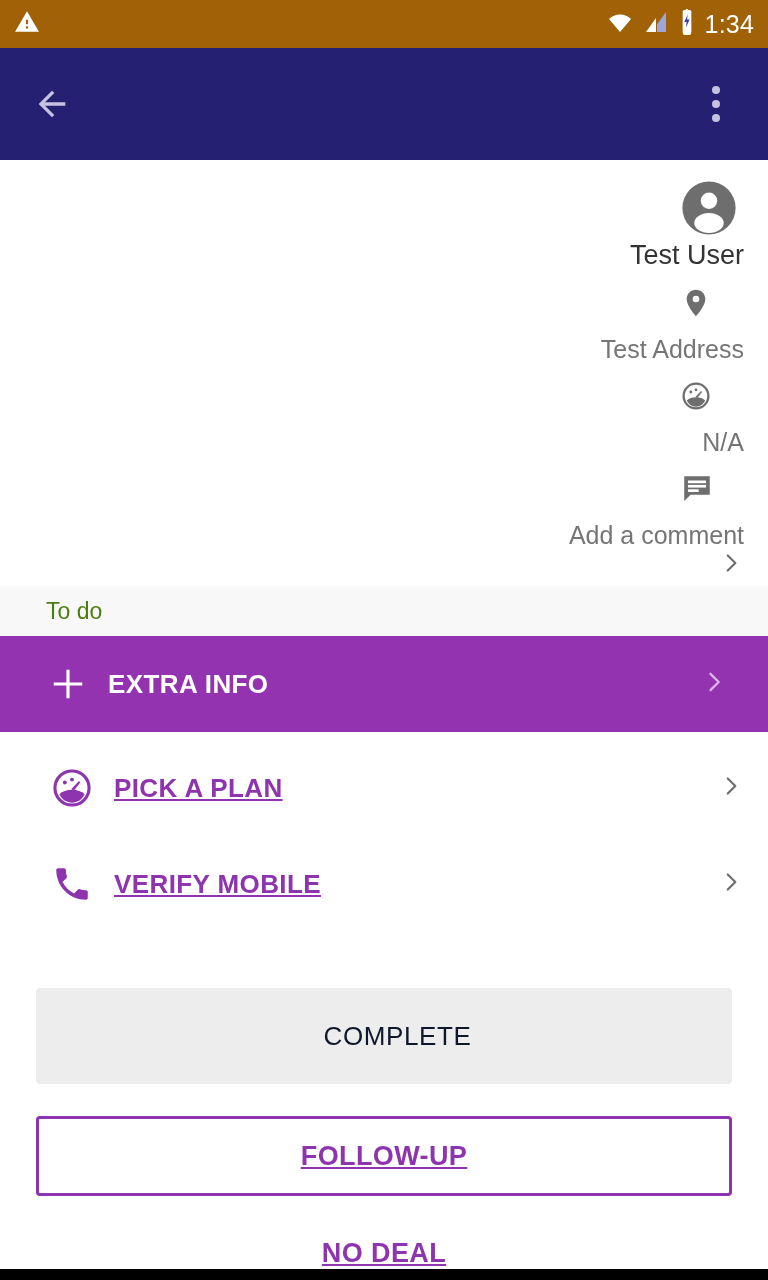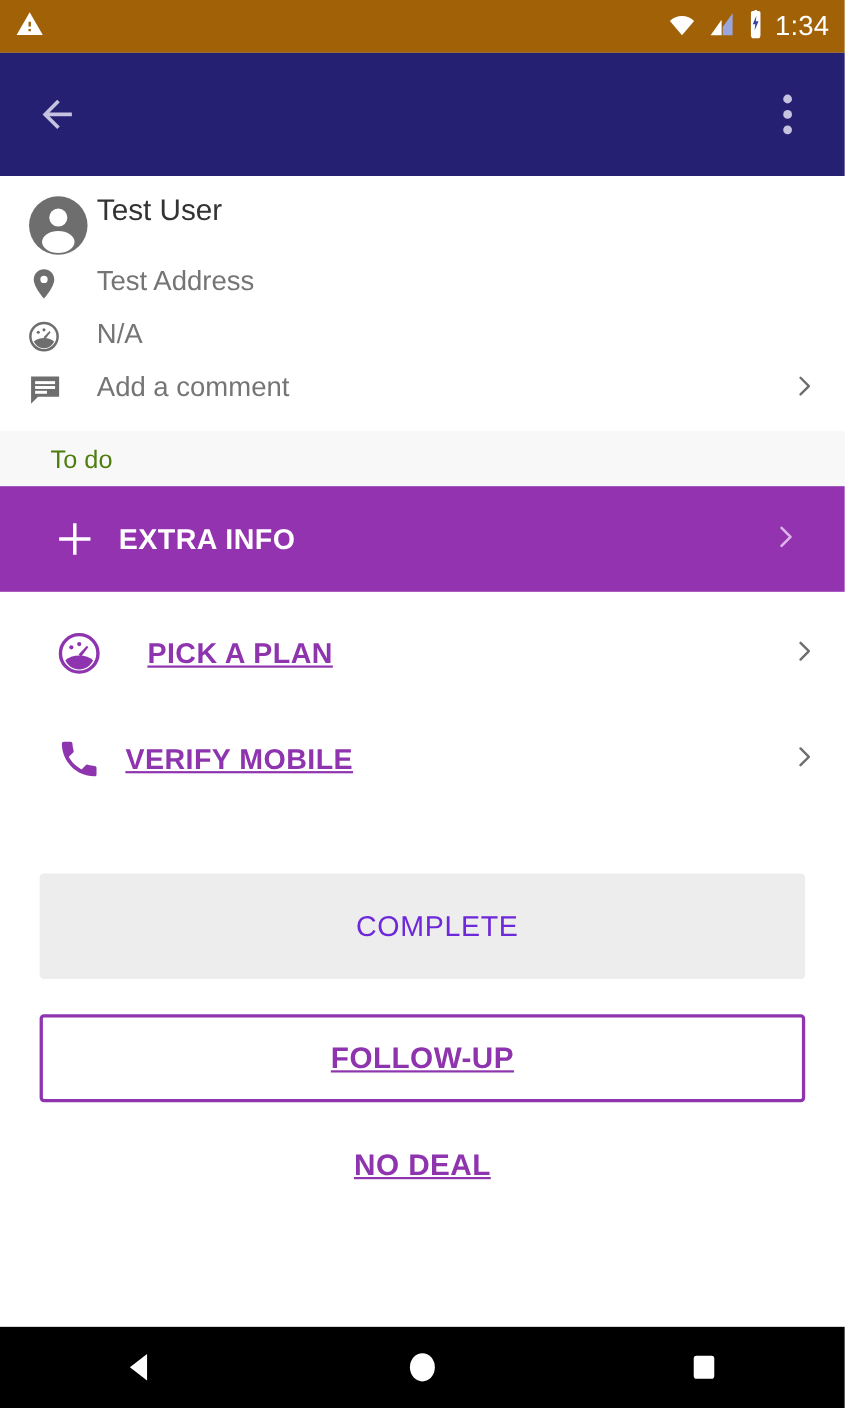--- a/index.html
+++ b/index.html
@@ -31,21 +31,21 @@
     color: #ffffff; font-size: 33px; font-weight: 700;
     margin-left: 32px; letter-spacing: .2px; white-space: nowrap;
   }
   .app-bar-menu { margin-left: auto; width: 56px; height: 56px; display: flex; flex-direction: column;
     align-items: center; justify-content: center; gap: 6px; }
   .app-bar-menu i { width: 8px; height: 8px; border-radius: 50%; background: #c5c3e0; display: block; }
 
   
   .content { flex: 1 1 auto; background: #ffffff; position: relative; }
   .contact { padding: 16px 0 6px 0; }
-  .contact-row { display: flex; align-items: flex-start; min-height: 48px; padding: 0 24px; }
+  .contact-row { display: flex; align-items: flex-end; min-height: 48px; padding: 0 24px; flex-direction: column; }
   .contact-ico { width: 64px; flex: 0 0 64px; display: flex; align-items: center; justify-content: flex-start; }
   .contact-name { font-size: 27px; color: #333333; }
   .contact-text { font-size: 25px; color: #757575; }
   .contact-link { font-size: 27px; color: #8e34ae; text-decoration: underline; }
   .row-chevron { margin-left: auto; }
 
   .avatar-row { min-height: 66px; }
 
   
   .todo-header {
@@ -71,21 +71,21 @@
     color: #8e34ae; font-size: 26px; font-weight: 700; letter-spacing: .4px;
     text-decoration: underline; margin-left: 16px;
   }
   .task-chevron { margin-left: auto; }
 
   
   .actions { padding: 56px 36px 0 36px; }
   .btn-complete {
     height: 96px; background: #ededed; border-radius: 4px;
     display: flex; align-items: center; justify-content: center;
-    color: #6d28d9; font-size: 26px; letter-spacing: .6px; padding-left: 27px;
+    color: #0f172a; font-size: 26px; letter-spacing: .6px; padding-left: 27px;
   }
   .btn-followup {
     margin-top: 32px; height: 80px; background: #ffffff;
     border: 3px solid #8e34ae; border-radius: 4px;
     display: flex; align-items: center; justify-content: center;
   }
   .btn-followup span {
     color: #8e34ae; font-size: 27px; font-weight: 700;
     letter-spacing: .4px; text-decoration: underline;
   }
@@ -215,21 +215,21 @@
           </svg>
       </div>
       <div class="extra-info-label">EXTRA INFO</div>
       <div class="extra-info-chevron">
         <svg width="28" height="28" viewBox="0 0 24 24">
             <path fill="none" stroke="#dcb6ea" stroke-width="2" stroke-linecap="round" stroke-linejoin="round" d="M9 5l7 7-7 7"></path>
           </svg>
       </div>
     </div>
 
-    <div class="task-row" style="margin-top:8px;gap:20px;">
+    <div class="task-row" style="margin-top:8px;">
       <div class="task-ico">
         <svg width="44" height="44" viewBox="0 0 24 24">
           <circle cx="12" cy="12" r="9.3" fill="none" stroke="#8e34ae" stroke-width="1.7"></circle>
           <circle cx="8.1" cy="9" r="1.05" fill="#8e34ae"></circle>
           <circle cx="12" cy="7.4" r="1.05" fill="#8e34ae"></circle>
           <path fill="#8e34ae" d="M15.8 8.2l-4.1 4.3 1.2 1.1 3.6-4.6z"></path>
           <path fill="#8e34ae" d="M5.1 15.4c1.6-1.5 4.1-2.4 6.9-2.4s5.3.9 6.9 2.4c-1.3 2.8-3.9 4.6-6.9 4.6s-5.6-1.8-6.9-4.6z"></path>
         </svg>
       </div>
       <div class="task-label">PICK A PLAN</div>

